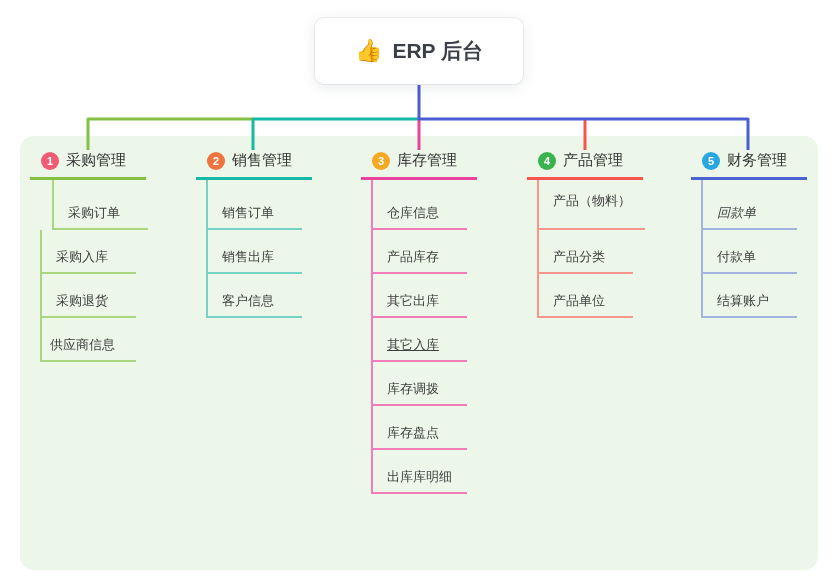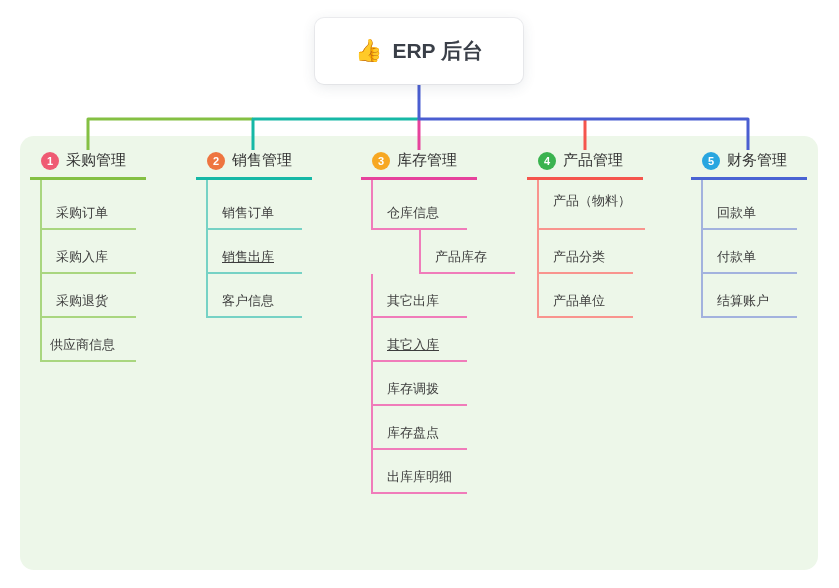--- a/index.html
+++ b/index.html
@@ -69,21 +69,21 @@
     <span class="root-label">ERP 后台</span>
   </div>
 
   <div id="branches">
       <div class="branch" style="left: 30px;">
         <div class="branch-title" style="border-bottom-color: rgb(132, 192, 67);">
           <span class="badge" style="background: rgb(239, 91, 115);">1</span>
           <span>采购管理</span>
         </div>
         <div class="children">
-          <div class="child" style="border-color: rgb(169, 214, 127);">
+          <div class="child" style="border-color: rgb(169, 214, 127); margin-left: 12px;">
             <span>采购订单</span>
           </div>
           <div class="child" style="border-color: rgb(169, 214, 127);">
             <span>采购入库</span>
           </div>
           <div class="child" style="border-color: rgb(169, 214, 127);">
             <span>采购退货</span>
           </div>
           <div class="child" style="border-color: rgb(169, 214, 127); padding-left: 8px;">
             <span>供应商信息</span>
@@ -92,38 +92,38 @@
       </div>
       <div class="branch" style="left: 196px;">
         <div class="branch-title" style="border-bottom-color: rgb(22, 184, 166);">
           <span class="badge" style="background: rgb(238, 117, 64);">2</span>
           <span>销售管理</span>
         </div>
         <div class="children">
           <div class="child" style="border-color: rgb(118, 210, 197);">
             <span>销售订单</span>
           </div>
-          <div class="child" style="border-color: rgb(118, 210, 197); text-decoration: underline;">
+          <div class="child" style="border-color: rgb(118, 210, 197);">
             <span>销售出库</span>
           </div>
           <div class="child" style="border-color: rgb(118, 210, 197);">
             <span>客户信息</span>
           </div>
         </div>
       </div>
       <div class="branch" style="left: 361px;">
         <div class="branch-title" style="border-bottom-color: rgb(230, 67, 156);">
           <span class="badge" style="background: rgb(247, 168, 35);">3</span>
           <span>库存管理</span>
         </div>
         <div class="children">
           <div class="child" style="border-color: rgb(240, 124, 186);">
             <span>仓库信息</span>
           </div>
-          <div class="child" style="border-color: rgb(240, 124, 186); margin-left: 48px;">
+          <div class="child" style="border-color: rgb(240, 124, 186);">
             <span>产品库存</span>
           </div>
           <div class="child" style="border-color: rgb(240, 124, 186);">
             <span>其它出库</span>
           </div>
           <div class="child" style="border-color: rgb(240, 124, 186); text-decoration: underline;">
             <span>其它入库</span>
           </div>
           <div class="child" style="border-color: rgb(240, 124, 186);">
             <span>库存调拨</span>
@@ -152,21 +152,21 @@
             <span>产品单位</span>
           </div>
         </div>
       </div>
       <div class="branch" style="left: 691px;">
         <div class="branch-title" style="border-bottom-color: rgb(74, 99, 211);">
           <span class="badge" style="background: rgb(41, 166, 224);">5</span>
           <span>财务管理</span>
         </div>
         <div class="children">
-          <div class="child" style="border-color: rgb(163, 178, 222);">
+          <div class="child" style="border-color: rgb(163, 178, 222); font-style: italic;">
             <span>回款单</span>
           </div>
           <div class="child" style="border-color: rgb(163, 178, 222);">
             <span>付款单</span>
           </div>
           <div class="child" style="border-color: rgb(163, 178, 222);">
             <span>结算账户</span>
           </div>
         </div>
       </div>

